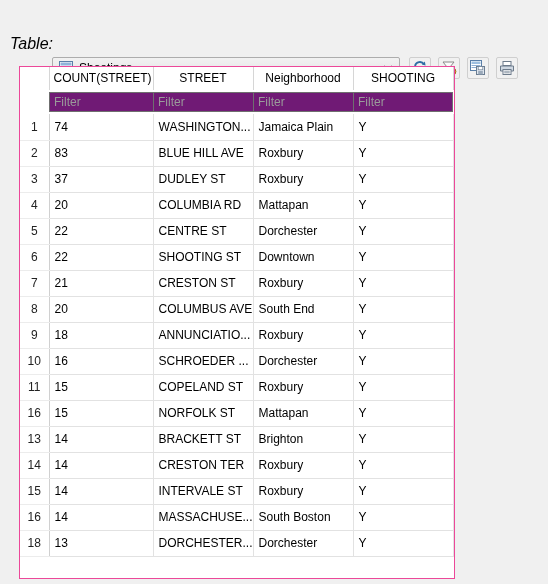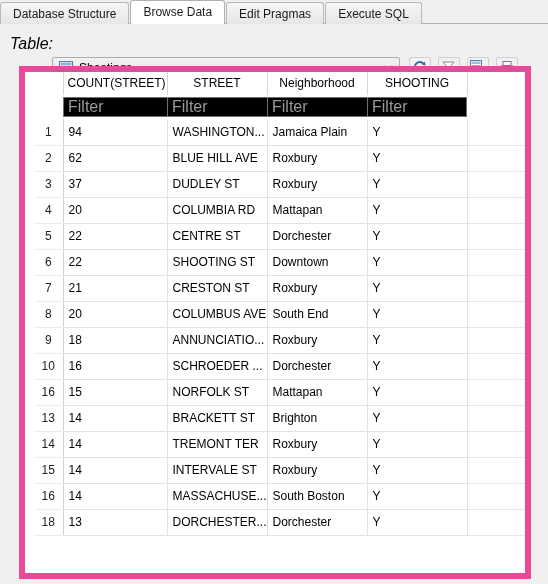--- a/index.html
+++ b/index.html
@@ -128,27 +128,26 @@
   }
   #tool-refresh { left: 409px; }
   #tool-filter  { left: 438px; }
   #tool-save    { left: 467px; }
   #tool-print   { left: 496px; }
 
   
   .grid-frame {
     position: absolute;
     left: 19px; top: 66px;
-    width: 512px;
+    width: 436px;
     height: 513px;
     box-sizing: border-box;
-    border: 6px solid #ec4899;
-    background: #ffffff;
-    overflow: hidden;
-    padding-left: 9px;
+    border: 1px solid #ec4899;
+    background: #ffffff;
+    overflow: hidden;
   }
   table.grid {
     border-collapse: collapse;
     table-layout: fixed;
     width: 510px;
     font-size: 12px;
   }
   table.grid col.c-num   { width: 29px; }
   table.grid col.c-count { width: 104px; }
   table.grid col.c-str   { width: 100px; }
@@ -179,26 +178,26 @@
     box-sizing: border-box;
     background: #ffffff;
     border: none;
   }
   .filter-box {
     margin: 1px 0 2px 0;
     height: 20px;
     box-sizing: border-box;
     border: 1px solid #6f6f6f;
     border-right: none;
-    background: #000000;
+    background: #701a75;
     display: flex;
     align-items: center;
     padding-left: 4px;
     color: #9a9a9a;
-    font-size: 16px;
+    font-size: 12px;
     white-space: nowrap;
     overflow: hidden;
   }
   .filter-box.last { border-right: 1px solid #6f6f6f; }
   td.filter-blank { background: #ffffff; border: none; }
 
   table.grid td.cell {
     height: 26px;
     padding: 0 5px;
     box-sizing: border-box;
@@ -223,27 +222,20 @@
     border-bottom: 1px solid #e8e8e8;
   }
 
   .icon-svg { display: block; }
 </style>
 </head>
 <body>
 
 <div id="app">
 
-  <div class="tabbar">
-    <div class="tabbar-underline"></div>
-    <div class="tab">Database Structure</div>
-    <div class="tab selected">Browse Data</div>
-    <div class="tab">Edit Pragmas</div>
-    <div class="tab">Execute SQL</div>
-  </div>
 
   <div class="selrow">
 
     <div class="sel-label">Table:</div>
 
     <div class="combo">
       <span class="combo-icon">
         <svg class="icon-svg" width="14" height="14" viewBox="0 0 14 14">
           <rect x="0.5" y="0.5" width="13" height="13" fill="#ffffff" stroke="#5a7fa8"></rect>
           <rect x="1.5" y="1.5" width="11" height="3" fill="#8fb4d9"></rect>
@@ -342,29 +334,29 @@
           </td>
           <td class="filter-cell">
             <div class="filter-box last">Filter</div>
           </td>
           <td class="filter-blank"></td>
         </tr>
       </thead>
       <tbody id="grid-body">
           <tr>
             <td class="cell num">1</td>
-            <td class="cell">94</td>
+            <td class="cell">74</td>
             <td class="cell">WASHINGTON...</td>
             <td class="cell">Jamaica Plain</td>
             <td class="cell">Y</td>
             <td class="cell pad"></td>
           </tr>
           <tr>
             <td class="cell num">2</td>
-            <td class="cell">62</td>
+            <td class="cell">83</td>
             <td class="cell">BLUE HILL AVE</td>
             <td class="cell">Roxbury</td>
             <td class="cell">Y</td>
             <td class="cell pad"></td>
           </tr>
           <tr>
             <td class="cell num">3</td>
             <td class="cell">37</td>
             <td class="cell">DUDLEY ST</td>
             <td class="cell">Roxbury</td>
@@ -421,39 +413,47 @@
           </tr>
           <tr>
             <td class="cell num">10</td>
             <td class="cell">16</td>
             <td class="cell">SCHROEDER ...</td>
             <td class="cell">Dorchester</td>
             <td class="cell">Y</td>
             <td class="cell pad"></td>
           </tr>
           <tr>
+            <td class="cell num">11</td>
+            <td class="cell">15</td>
+            <td class="cell">COPELAND ST</td>
+            <td class="cell">Roxbury</td>
+            <td class="cell">Y</td>
+            <td class="cell pad"></td>
+          </tr>
+          <tr>
             <td class="cell num">16</td>
             <td class="cell">15</td>
             <td class="cell">NORFOLK ST</td>
             <td class="cell">Mattapan</td>
             <td class="cell">Y</td>
             <td class="cell pad"></td>
           </tr>
           <tr>
             <td class="cell num">13</td>
             <td class="cell">14</td>
             <td class="cell">BRACKETT ST</td>
             <td class="cell">Brighton</td>
             <td class="cell">Y</td>
             <td class="cell pad"></td>
           </tr>
           <tr>
             <td class="cell num">14</td>
             <td class="cell">14</td>
-            <td class="cell">TREMONT TER</td>
+            <td class="cell">CRESTON TER</td>
             <td class="cell">Roxbury</td>
             <td class="cell">Y</td>
             <td class="cell pad"></td>
           </tr>
           <tr>
             <td class="cell num">15</td>
             <td class="cell">14</td>
             <td class="cell">INTERVALE ST</td>
             <td class="cell">Roxbury</td>
             <td class="cell">Y</td>

